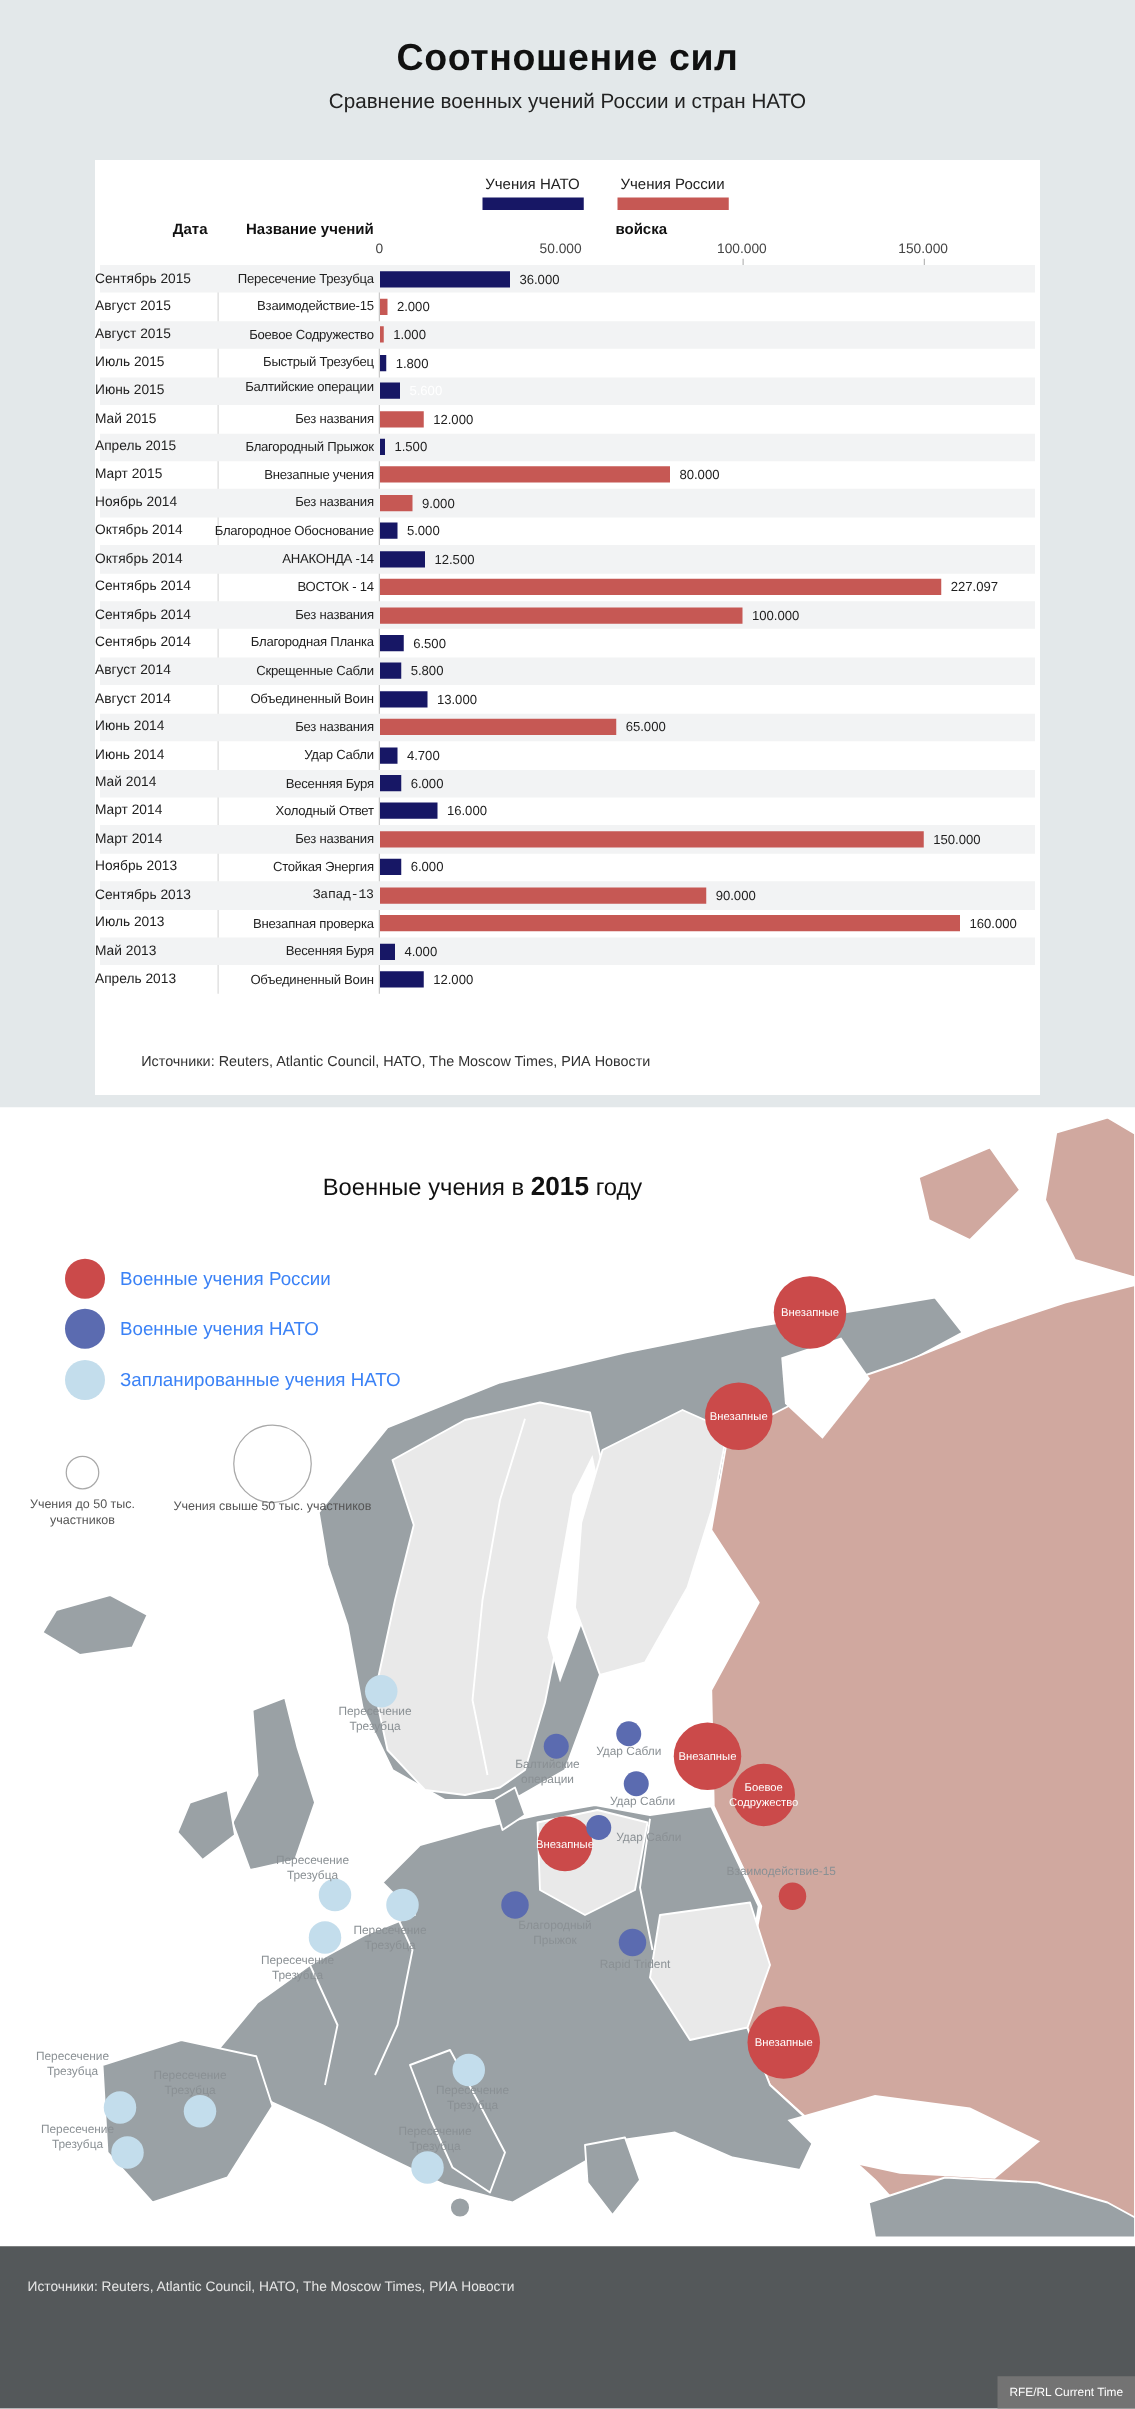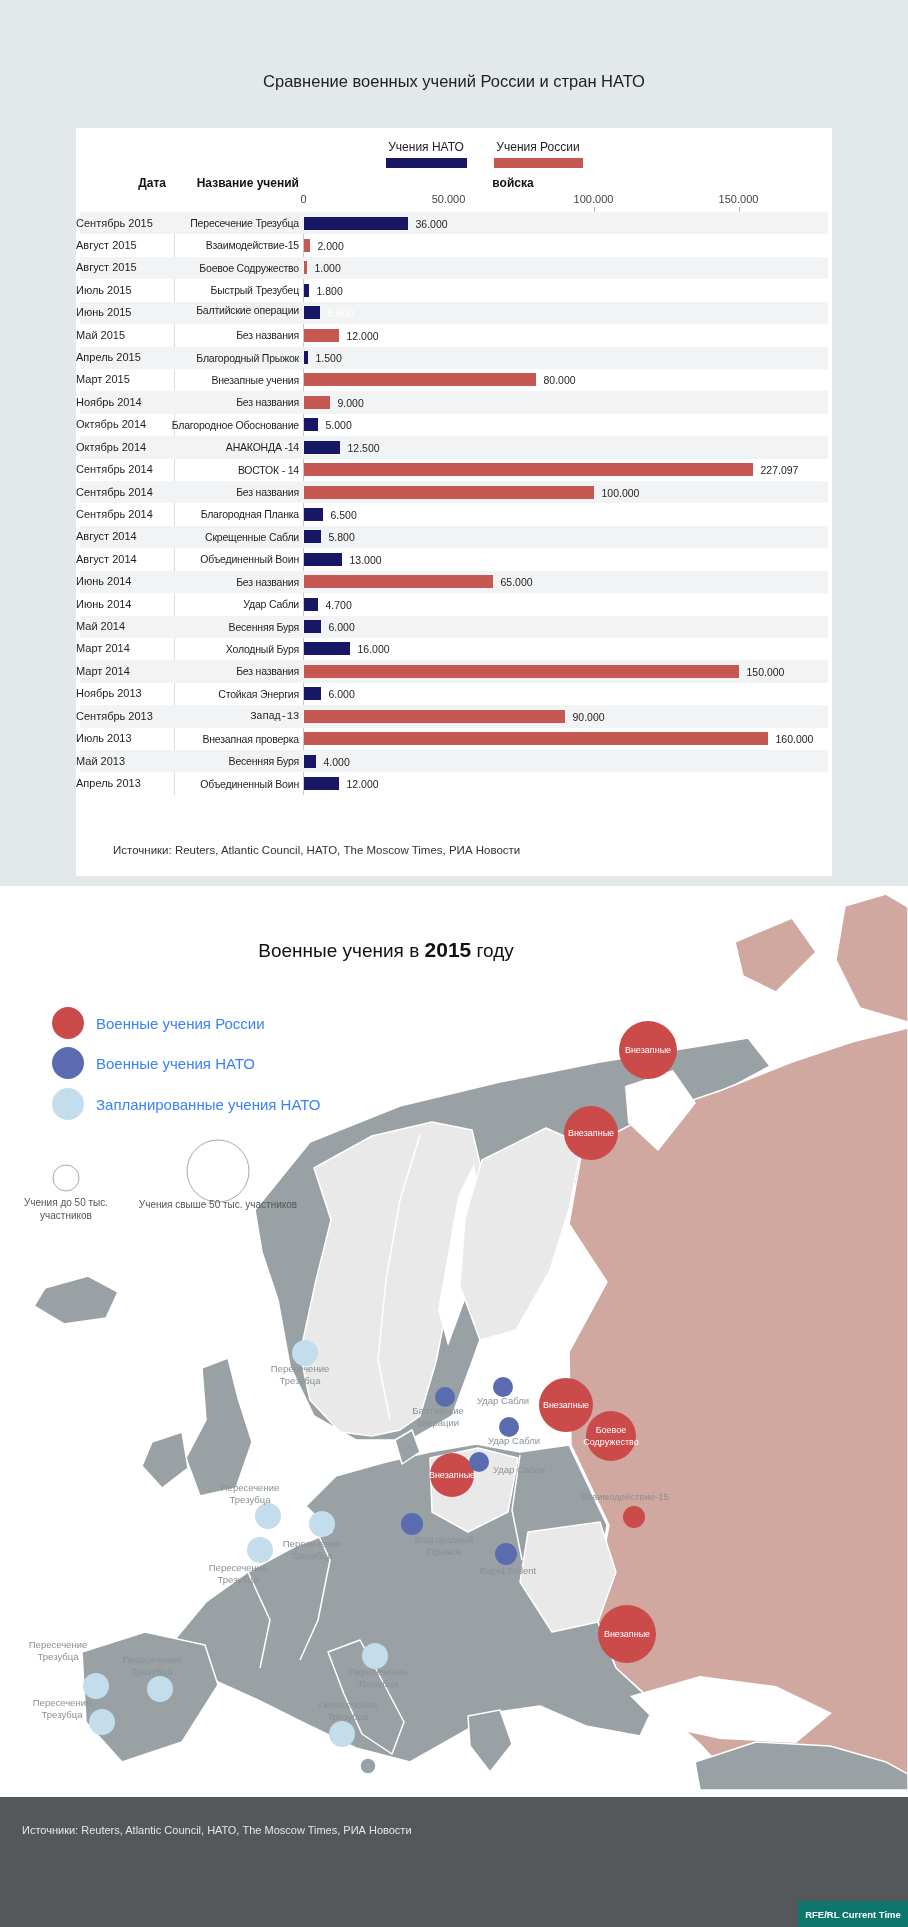--- a/index.html
+++ b/index.html
@@ -35,28 +35,29 @@
   #map-svg{position:absolute;left:0;top:886px;}
   .land{stroke:#ffffff;stroke-width:1.5;stroke-linejoin:round;}
   .borderline{fill:none;stroke:#ffffff;stroke-width:1.5;stroke-linejoin:round;}
   .size-circle{fill:#ffffff;stroke:#a9a9a9;stroke-width:1;}
   .size-label{font-size:10px;fill:#555;text-anchor:middle;font-family:"Liberation Sans",sans-serif;}
   .marker-label{font-size:9.5px;fill:#8a9094;text-anchor:middle;font-family:"Liberation Sans",sans-serif;}
   .marker-label-inside{font-size:9px;fill:#ffffff;text-anchor:middle;font-family:"Liberation Sans",sans-serif;}
   
   #footer{left:0;top:1797px;width:908px;height:130px;background:#54585a;}
   #footer-sources{left:22px;top:1824px;font-size:11px;color:#e6e6e6;}
-  #footer-logo{left:798px;top:1901px;width:110px;height:26px;background:#0f766e;color:#fff;font-size:9.5px;font-weight:bold;display:flex;align-items:center;justify-content:center;white-space:nowrap;}
+  #footer-logo{left:798px;top:1901px;width:110px;height:26px;background:#737373;color:#fff;font-size:9.5px;font-weight:normal;display:flex;align-items:center;justify-content:center;white-space:nowrap;}
 </style>
 </head>
 <body>
 
 <div id="canvas">
   <div id="gray-bg" class="abs"></div>
 
+  <div id="page-title" class="abs">Соотношение сил</div>
   <div id="page-subtitle" class="abs">Сравнение военных учений России и стран НАТО</div>
 
   <div id="chart-panel" class="abs"></div>
 
   <div id="chart-legend">
       <div class="abs leg-item-label" style="left: 356px; width: 140px;">Учения НАТО</div>
       <div class="abs leg-swatch" style="left: 386px; width: 81px; background: rgb(23, 23, 101);"></div>
       <div class="abs leg-item-label" style="left: 468px; width: 140px;">Учения России</div>
       <div class="abs leg-swatch" style="left: 494px; width: 89px; background: rgb(198, 88, 84);"></div>
     </div>
@@ -197,21 +198,21 @@
       </div>
       <div>
         <div class="row-stripe" style="top: 615.56px;"></div>
         <div class="row-date" style="top: 620.06px;">Май 2014</div>
         <div class="row-name" style="top: 620.56px;">Весенняя Буря</div>
         <div class="row-bar" style="left: 304px; top: 620.06px; width: 17px; background: rgb(23, 23, 101);"></div>
         <div class="row-val" style="left: 328.5px; top: 621.06px;">6.000</div>
       </div>
       <div>
         <div class="row-date" style="top: 642.48px;">Март 2014</div>
-        <div class="row-name" style="top: 642.98px;">Холодный Буря</div>
+        <div class="row-name" style="top: 642.98px;">Холодный Ответ</div>
         <div class="row-bar" style="left: 304px; top: 642.48px; width: 46px; background: rgb(23, 23, 101);"></div>
         <div class="row-val" style="left: 357.5px; top: 643.48px;">16.000</div>
       </div>
       <div>
         <div class="row-stripe" style="top: 660.4px;"></div>
         <div class="row-date" style="top: 664.9px;">Март 2014</div>
         <div class="row-name" style="top: 665.4px;">Без названия</div>
         <div class="row-bar" style="left: 304px; top: 664.9px; width: 435px; background: rgb(198, 88, 84);"></div>
         <div class="row-val" style="left: 746.5px; top: 665.9px;">150.000</div>
       </div>

